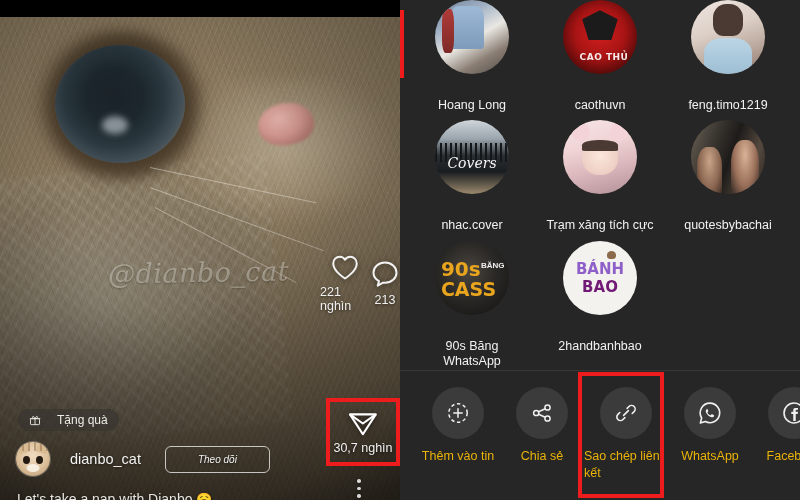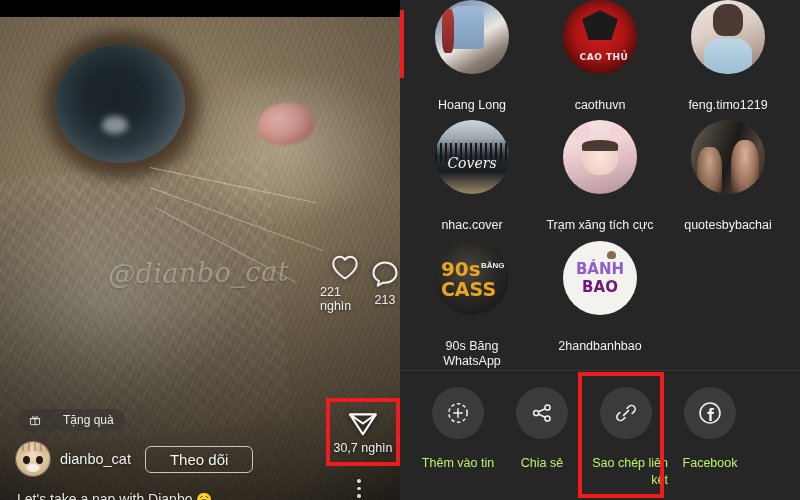--- a/index.html
+++ b/index.html
@@ -90,42 +90,42 @@
     align-items:center; justify-content:center; z-index:6;
   }
   .send-box .rail-count{ margin-top:3px; }
 
   .dots{ position:absolute; left:357px; top:462px; display:flex; flex-direction:column; gap:4px; z-index:5; }
   .dots i{ display:block; width:3.5px; height:3.5px; border-radius:50%; background:#d8d8d8; box-shadow:0 0 2px rgba(0,0,0,.7); }
 
   
   .gift-chip{
     position:absolute; left:18px; top:392px; height:22px; padding:0 11px;
-    background:rgba(55,52,48,.62); border-radius:12px; display:flex; align-items:center; gap:22px;
+    background:rgba(55,52,48,.62); border-radius:12px; display:flex; align-items:center; gap:16px;
     color:#eceaе6; color:#ecebe7; font-size:12px;
   }
   .gift-chip svg{ display:block; }
-  .user-row{ position:absolute; left:16px; top:425px; display:flex; align-items:center; gap:10px; }
+  .user-row{ position:absolute; left:16px; top:425px; display:flex; align-items:center; gap:20px; }
   .avatar{
     width:34px; height:34px; border-radius:50%; overflow:hidden; position:relative;
     background:radial-gradient(circle at 50% 40%, #f0dcc2 0%, #dcc09b 55%, #b5936b 100%);
     box-shadow:0 0 0 1px rgba(255,255,255,.25);
   }
   .avatar .ear{ position:absolute; top:1px; width:11px; height:10px; background:#d9bb93; border-radius:50% 50% 10% 10%; }
   .avatar .ear.l{ left:2px; transform:rotate(-18deg);} .avatar .ear.r{ right:2px; transform:rotate(18deg);}
   .avatar .ey{ position:absolute; top:14px; width:7px; height:8px; border-radius:50%; background:#241a12; }
   .avatar .ey.l{ left:7px; } .avatar .ey.r{ right:7px; }
   .avatar .mz{ position:absolute; left:50%; top:22px; transform:translateX(-50%); width:13px; height:8px; border-radius:50%; background:rgba(255,252,245,.75); }
   .avatar .strp{ position:absolute; left:0; right:0; top:0; height:9px;
       background:repeating-linear-gradient(90deg, rgba(150,116,78,.55) 0 2px, transparent 2px 6px); }
   .uname{ color:#f2f2f2; font-size:14.5px; text-shadow:0 1px 3px rgba(0,0,0,.55); }
   .follow-btn{
-    margin-left:4px; height:27px; padding:0 24px; border:1px solid rgba(238,238,238,.78);
-    border-radius:6px; color:#f2f2f2; font-size:15px; display:flex; align-items:center;
-    background:transparent; text-shadow:0 1px 3px rgba(0,0,0,.5);
+    margin-left:4px; height:27px; padding:0 32px; border:1px solid rgba(238,238,238,.78);
+    border-radius:6px; color:#f2f2f2; font-size:10px; display:flex; align-items:center;
+    background:transparent; text-shadow:0 1px 3px rgba(0,0,0,.5);font-style:italic;
   }
   .caption{
     position:absolute; left:17px; top:474px; color:#e6e4e0; font-size:14px;
     text-shadow:0 1px 3px rgba(0,0,0,.6); white-space:nowrap;
   }
   .caption .emo{ font-size:13px; }
   .caption .more{ color:#c9c6c0; }
 
   
   #right{ position:relative; width:400px; height:500px; background:#262626; overflow:hidden; }
@@ -179,21 +179,21 @@
   .av-banh .dot{ position:absolute; right:28%; top:14%; width:9px; height:8px; background:#8a6a4a; border-radius:50% 50% 40% 40%; }
 
   .sheet-divider{ position:absolute; left:0; top:370px; width:400px; height:1px; background:rgba(255,255,255,.08); }
 
   .actions{
     position:absolute; left:0; top:371px; width:400px; height:129px;
     display:flex; align-items:flex-start; padding-top:16px; padding-left:16px; gap:0;
   }
   .action{ width:84px; flex:0 0 84px; display:flex; flex-direction:column; align-items:center; }
   .a-circle{ width:52px; height:52px; border-radius:50%; background:#3b3b3b; display:flex; align-items:center; justify-content:center; }
-  .a-label{ margin-top:16px; color:#bef264; font-size:12.5px; text-align:right; line-height:1.35; }
+  .a-label{ margin-top:9px; color:#eab308; font-size:12.5px; text-align:left; line-height:1.35; }
 
   .copy-box{
     position:absolute; left:578px; top:372px; width:86px; height:126px;
     border:4px solid #ee1c1c; z-index:7; pointer-events:none;
   }
   .left-box-bleed{
     position:absolute; left:-4px; top:10px; width:8px; height:68px; background:#ee1c1c; z-index:7;
   }
 </style>
 </head>
@@ -372,20 +372,29 @@
         <div class="a-circle">
           <svg width="24" height="24" viewBox="0 0 24 24" fill="none" stroke="#f0f0f0" stroke-width="1.6" stroke-linecap="round">
             <path d="M9.6 14.4 14.4 9.6"></path>
             <path d="M13.1 7.4 15 5.5a3.6 3.6 0 0 1 5.1 5.1l-1.9 1.9"></path>
             <path d="M10.9 16.6 9 18.5a3.6 3.6 0 0 1-5.1-5.1l1.9-1.9"></path>
           </svg>
         </div>
         <div class="a-label">Sao chép liên kết</div>
       </div>
 
+      <div class="action">
+        <div class="a-circle">
+          <svg width="26" height="26" viewBox="0 0 24 24" fill="none" stroke="#f0f0f0" stroke-width="1.5">
+            <path d="M12 2.9a9 9 0 0 0-7.7 13.7L3.1 21.1l4.7-1.2A9 9 0 1 0 12 2.9z" stroke-linejoin="round"></path>
+            <path d="M8.9 8.2c.3-.1.6 0 .8.4l.7 1.4c.1.3 0 .6-.2.8l-.4.4c-.1.2-.2.4 0 .7.5.9 1.4 1.7 2.3 2.1.3.1.5.1.7-.1l.4-.5c.2-.2.5-.3.8-.2l1.4.6c.4.2.5.6.4.9-.3.9-1.3 1.4-2.2 1.2-2.4-.5-5-3-5.5-5.4-.2-.9.3-1.9 1.2-2.3z" fill="#f0f0f0" stroke="none"></path>
+          </svg>
+        </div>
+        <div class="a-label">WhatsApp</div>
+      </div>
 
       <div class="action">
         <div class="a-circle">
           <svg width="26" height="26" viewBox="0 0 24 24" fill="none" stroke="#f0f0f0" stroke-width="1.5">
             <circle cx="12" cy="12" r="9.2"></circle>
             <path d="M14.4 7.4h-1.3c-1.1 0-1.8.7-1.8 1.9v1.5H9.5v2.1h1.8v6.4h2.3v-6.4h1.8l.3-2.1h-2.1V9.7c0-.4.2-.6.6-.6h1.5V7.4z" fill="#f0f0f0" stroke="none"></path>
           </svg>
         </div>
         <div class="a-label">Facebook</div>
       </div>

